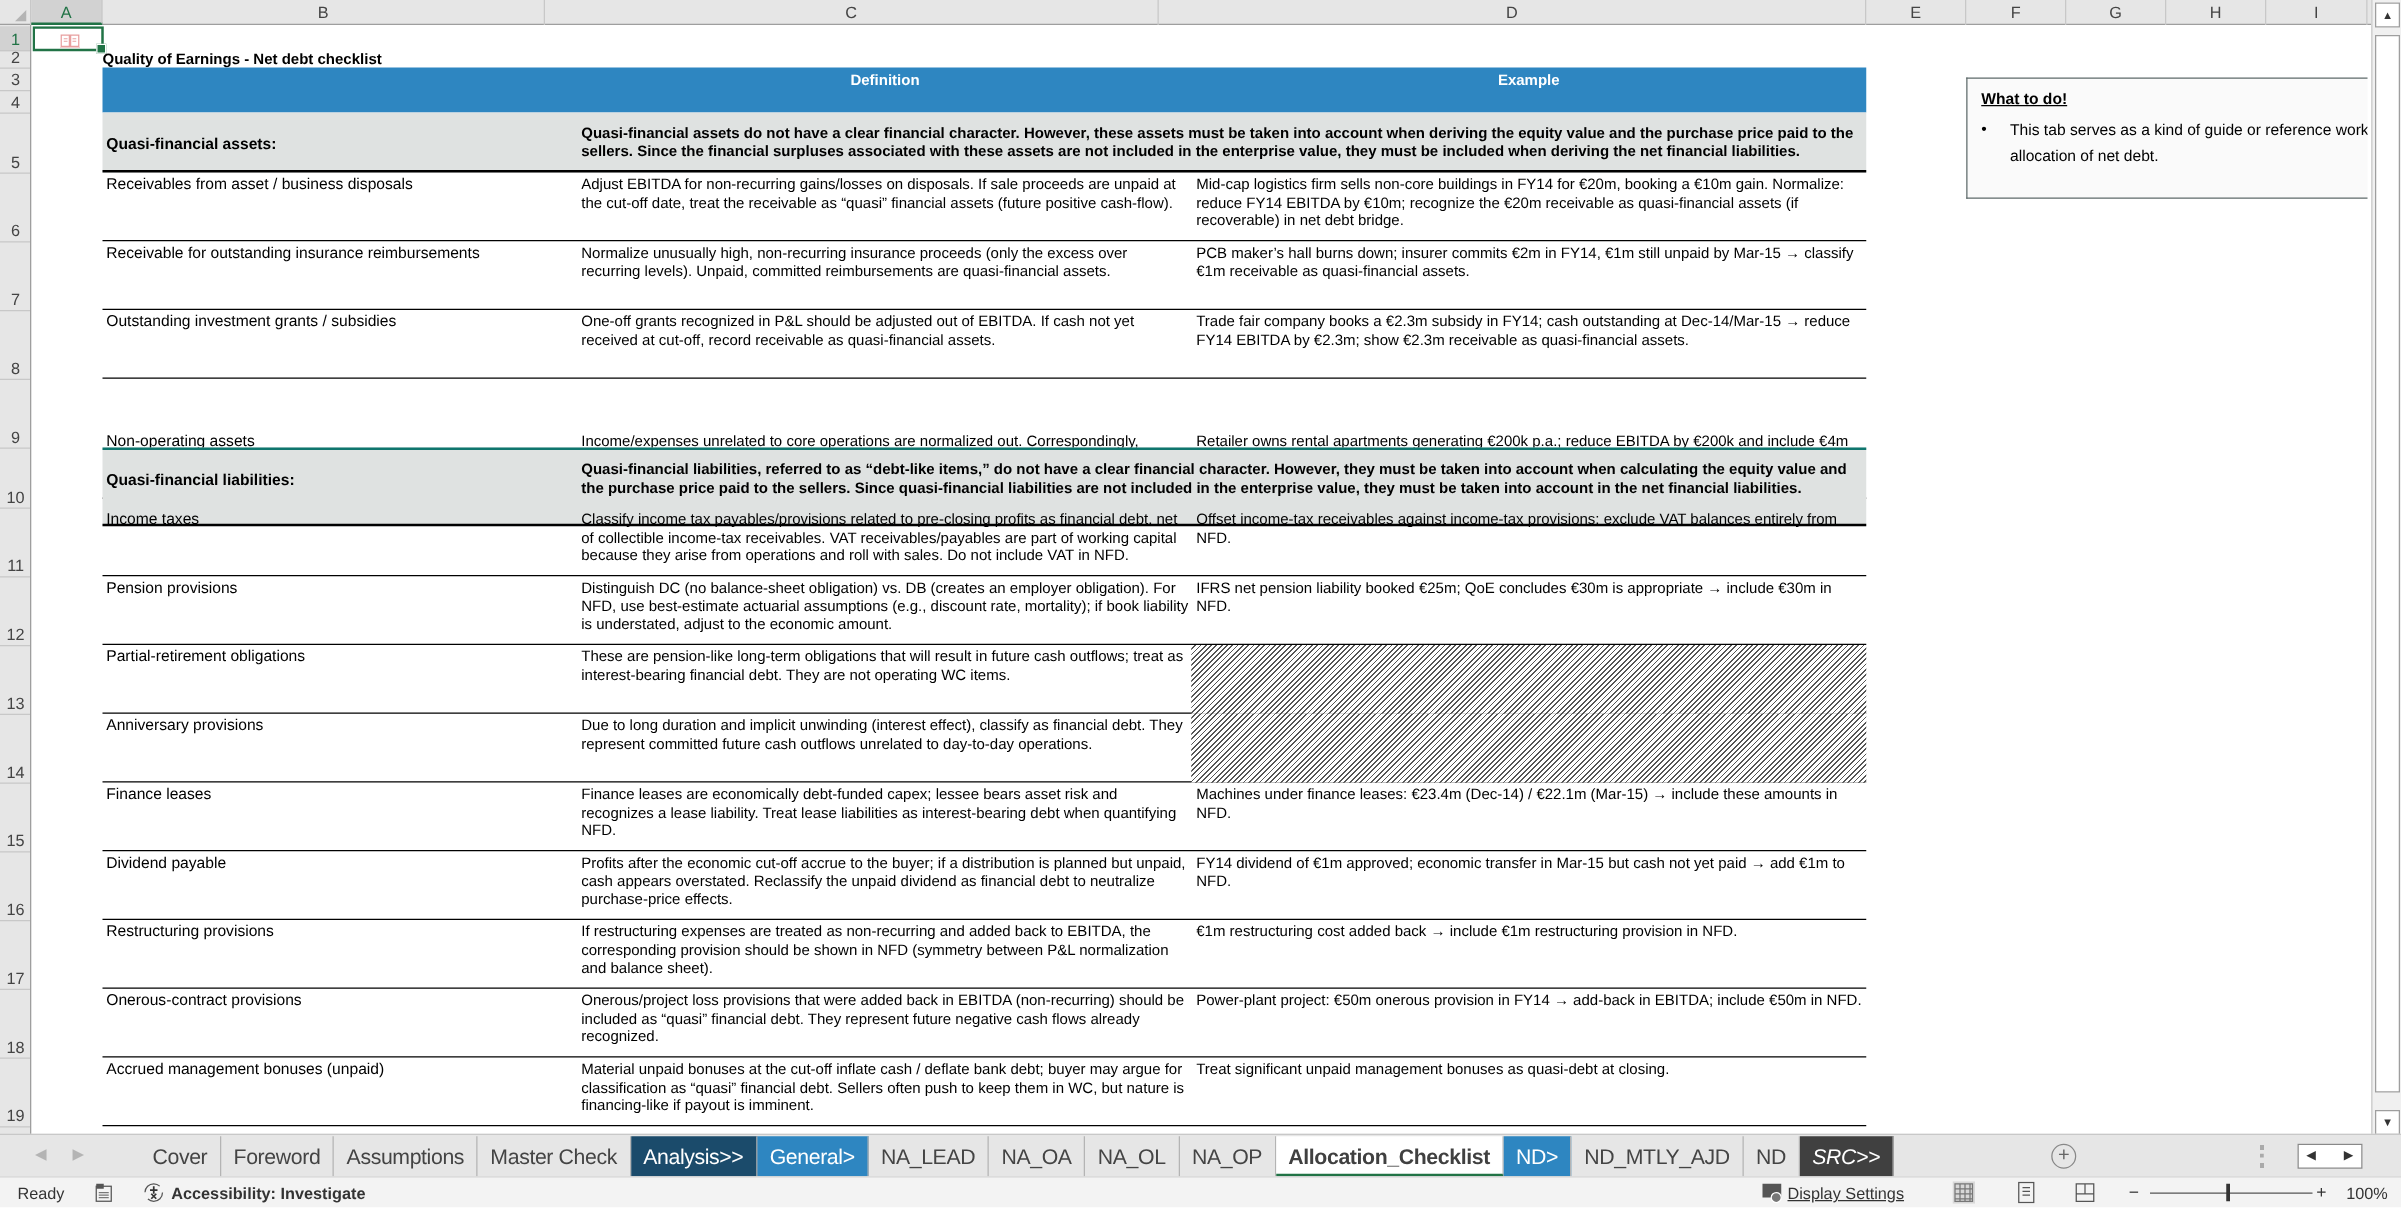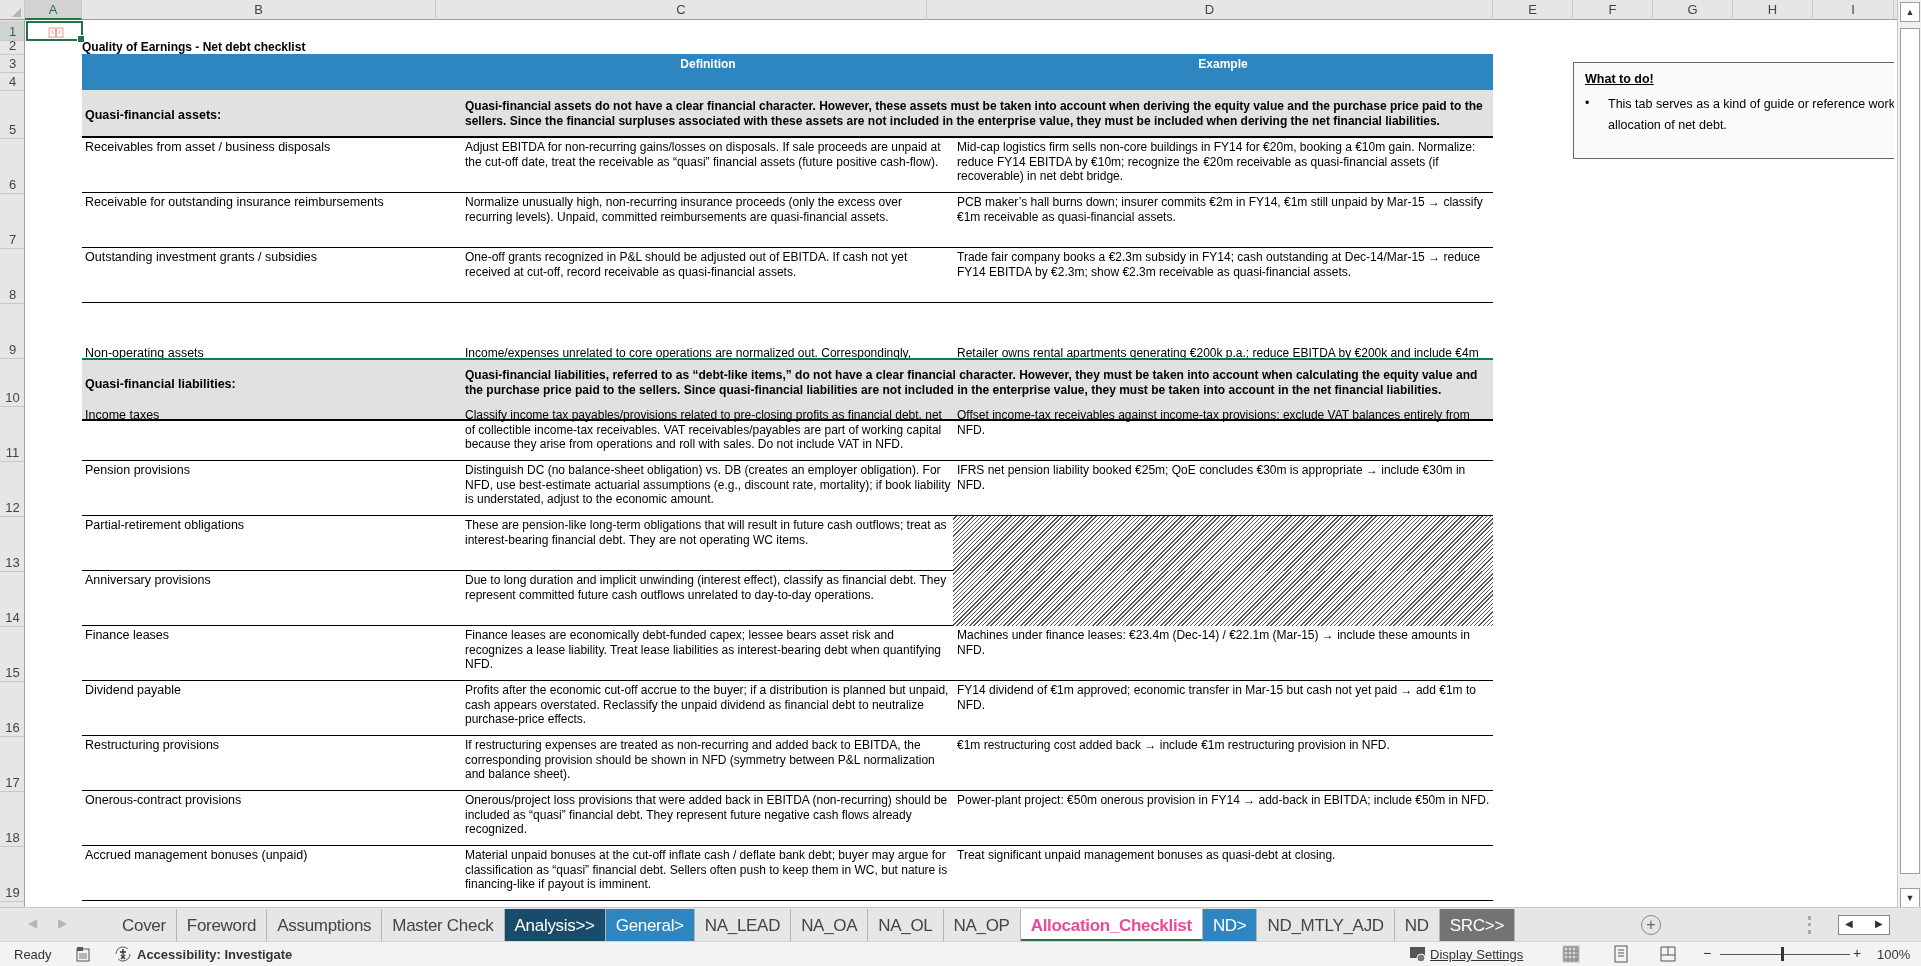--- a/index.html
+++ b/index.html
@@ -49,22 +49,22 @@
   .vscroll .btn { position: absolute; left: 2px; width: 20px; height: 20px; background: #fff; border: 1px solid #9e9e9e; display: flex; align-items: center; justify-content: center; font-size: 9px; color: #333; }
   .vscroll .thumb { position: absolute; left: 2px; top: 28px; width: 20px; height: 846px; background: #fff; border: 1px solid #9e9e9e; }
 
   
   .tabbar { position: absolute; left: 0; top: 907px; width: 1921px; height: 34px; background: #e6e6e6; border-top: 1px solid #c8c8c8; }
   .tabbar .nav { position: absolute; top: 8px; font-size: 12px; color: #b4b4b4; }
   .tabs { position: absolute; left: 112px; top: 0; height: 34px; display: flex; align-items: center; }
   .tab { height: 33px; padding: 0 10px; line-height: 33px; font-size: 17px; color: #444; border-right: 1px solid #b4b4b4; white-space: nowrap; font-family: "Liberation Sans Narrow", "Liberation Sans", sans-serif; letter-spacing: -0.3px; }
   .tab.dark { background: #1b4b6b; color: #ffffff; }
   .tab.blue { background: #2e86c1; color: #fff; }
-  .tab.grey { background: #737373; color: #fff; }
-  .tab.active { background: #fff; color: #ec4899; font-weight: bold; border-bottom: 3px solid #217346; }
+  .tab.grey { background: #404040; color: #fff; font-style: italic; }
+  .tab.active { background: #fff; color: #404040; font-weight: bold; border-bottom: 3px solid #217346; }
   .add-sheet { position: absolute; left: 1641px; top: 7px; width: 20px; height: 20px; border: 1px solid #888; border-radius: 50%; text-align: center; line-height: 17px; font-size: 16px; color: #666; }
   .hscroll-ctl { position: absolute; left: 1838px; top: 7px; width: 52px; height: 20px; border: 1px solid #888; background: #fff; }
   .hscroll-ctl span { position: absolute; top: 2px; font-size: 10px; color: #333; }
   .dots { position: absolute; left: 1808px; top: 8px; width: 3px; height: 18px; border-left: 3px dotted #aaa; }
 
   
   .statusbar { position: absolute; left: 0; top: 941px; width: 1921px; height: 25px; background: #f3f3f3; border-top: 1px solid #d4d4d4; font-size: 13px; color: #333; }
   .statusbar .item { position: absolute; top: 5px; white-space: nowrap; }
   .statusbar .bold { font-weight: bold; }
   .zoom-slider { position: absolute; left: 1720px; top: 12px; width: 130px; height: 1px; background: #555; }

